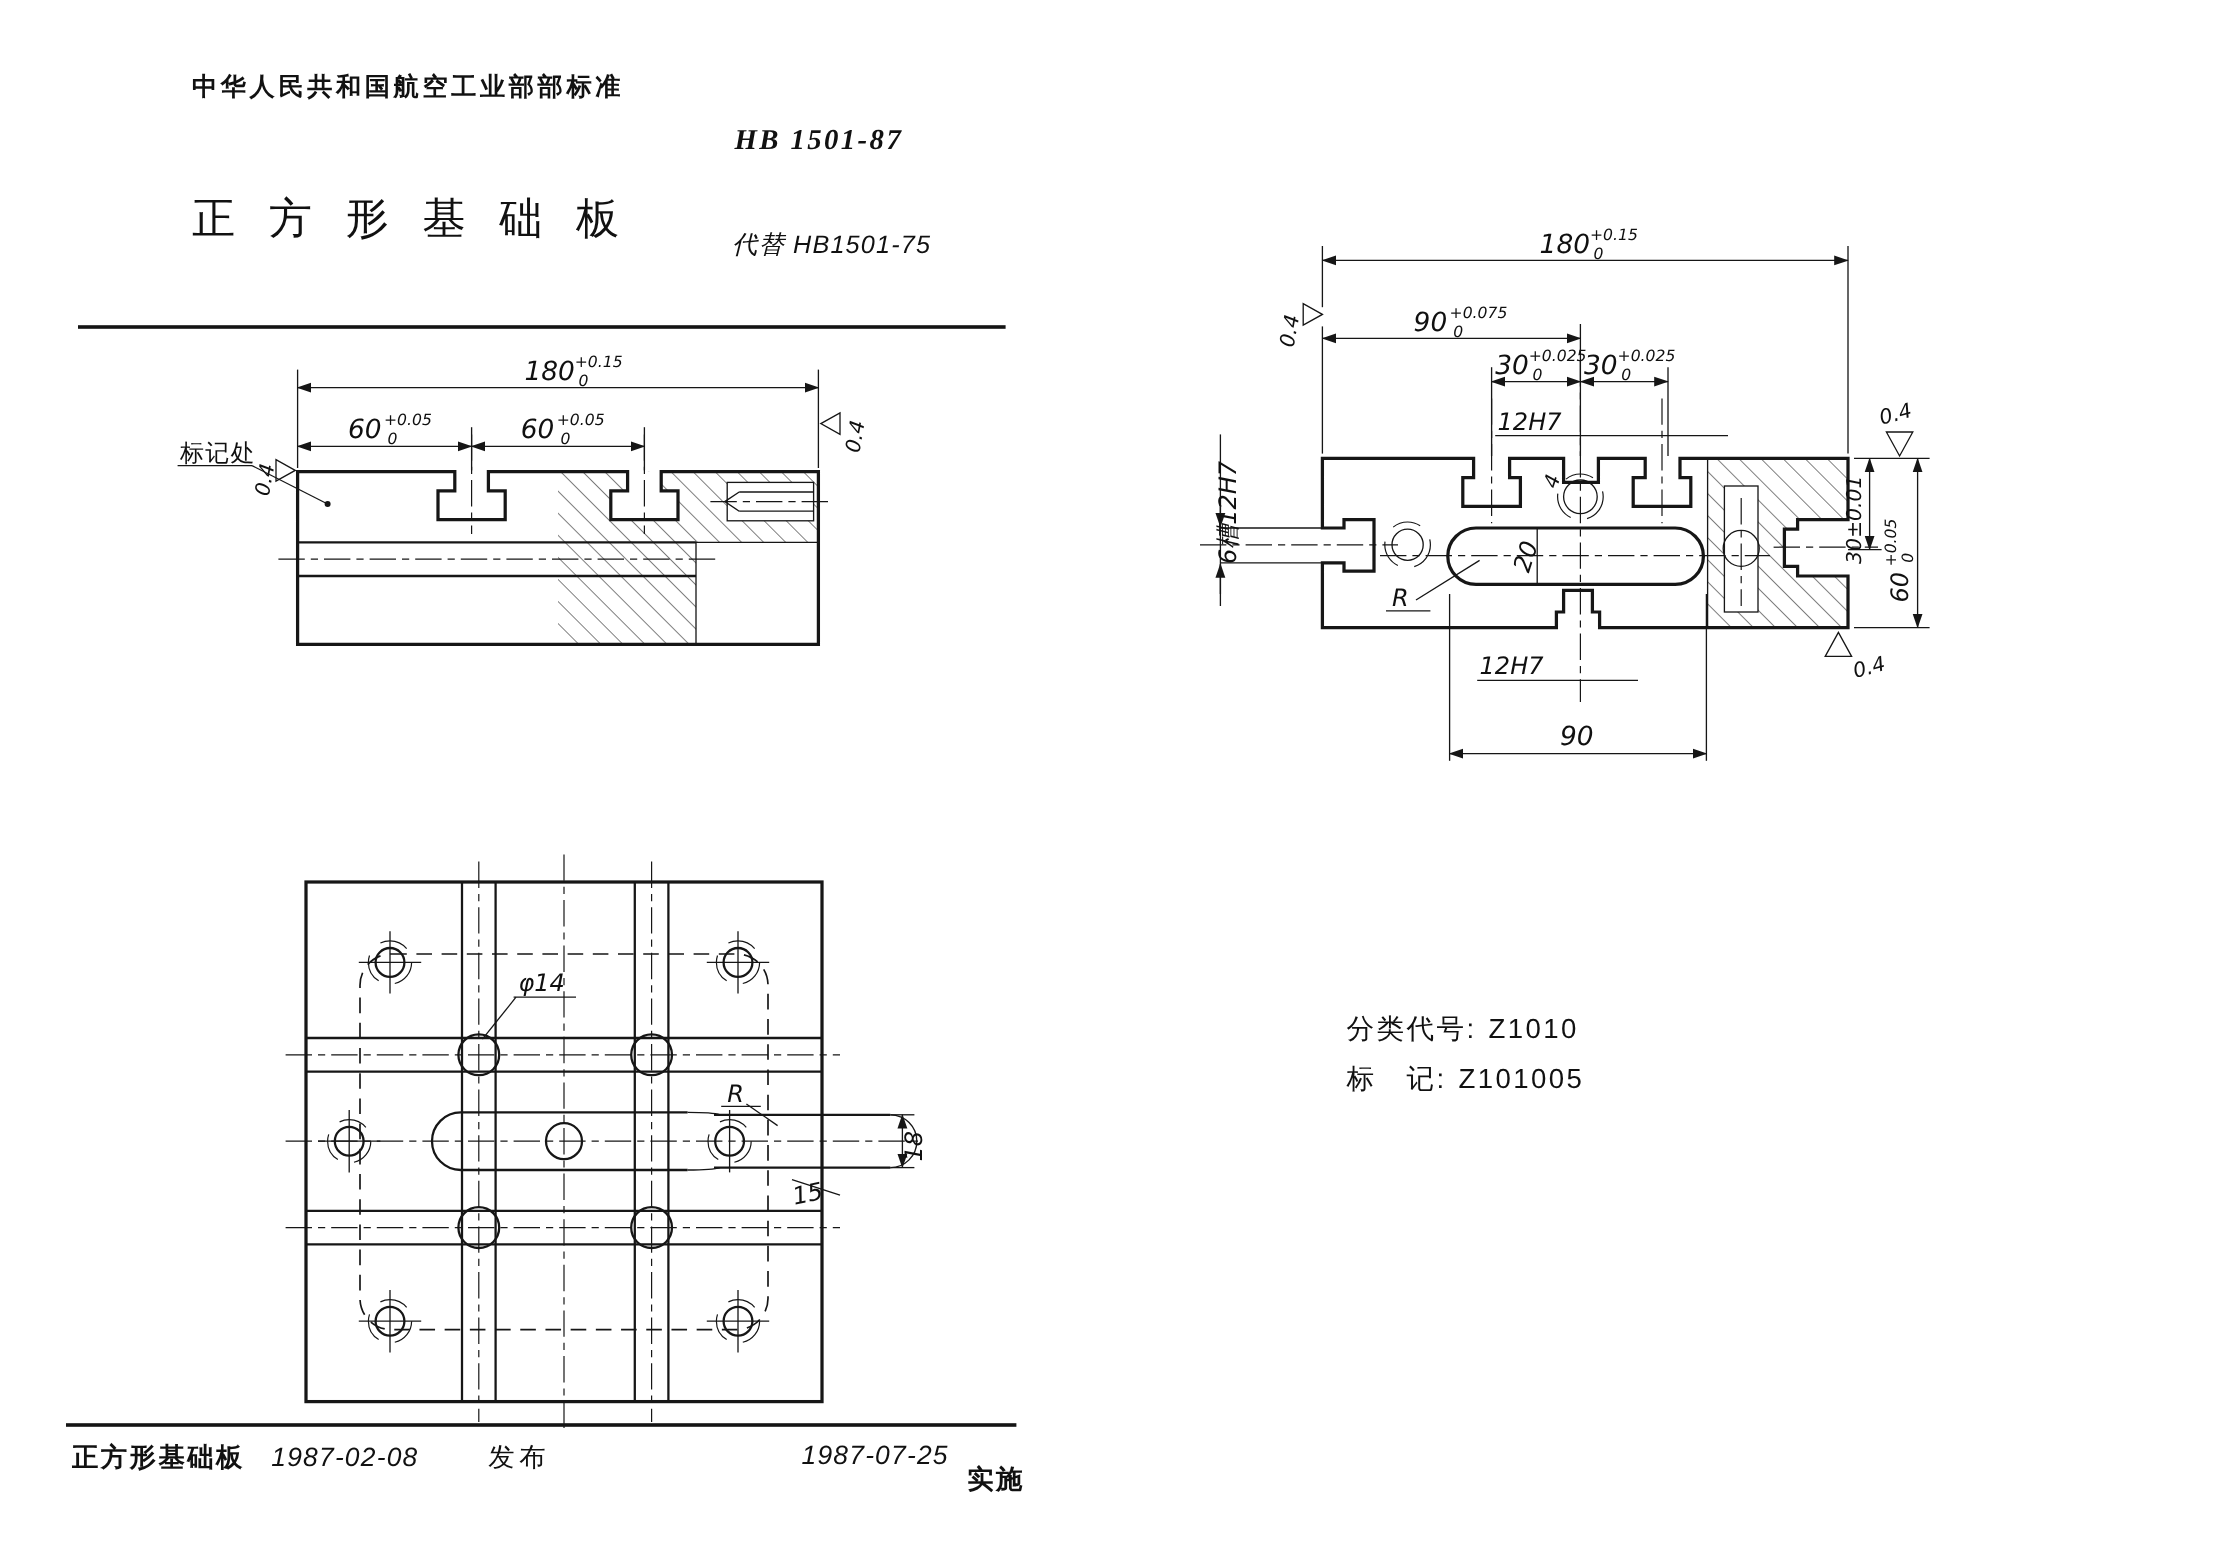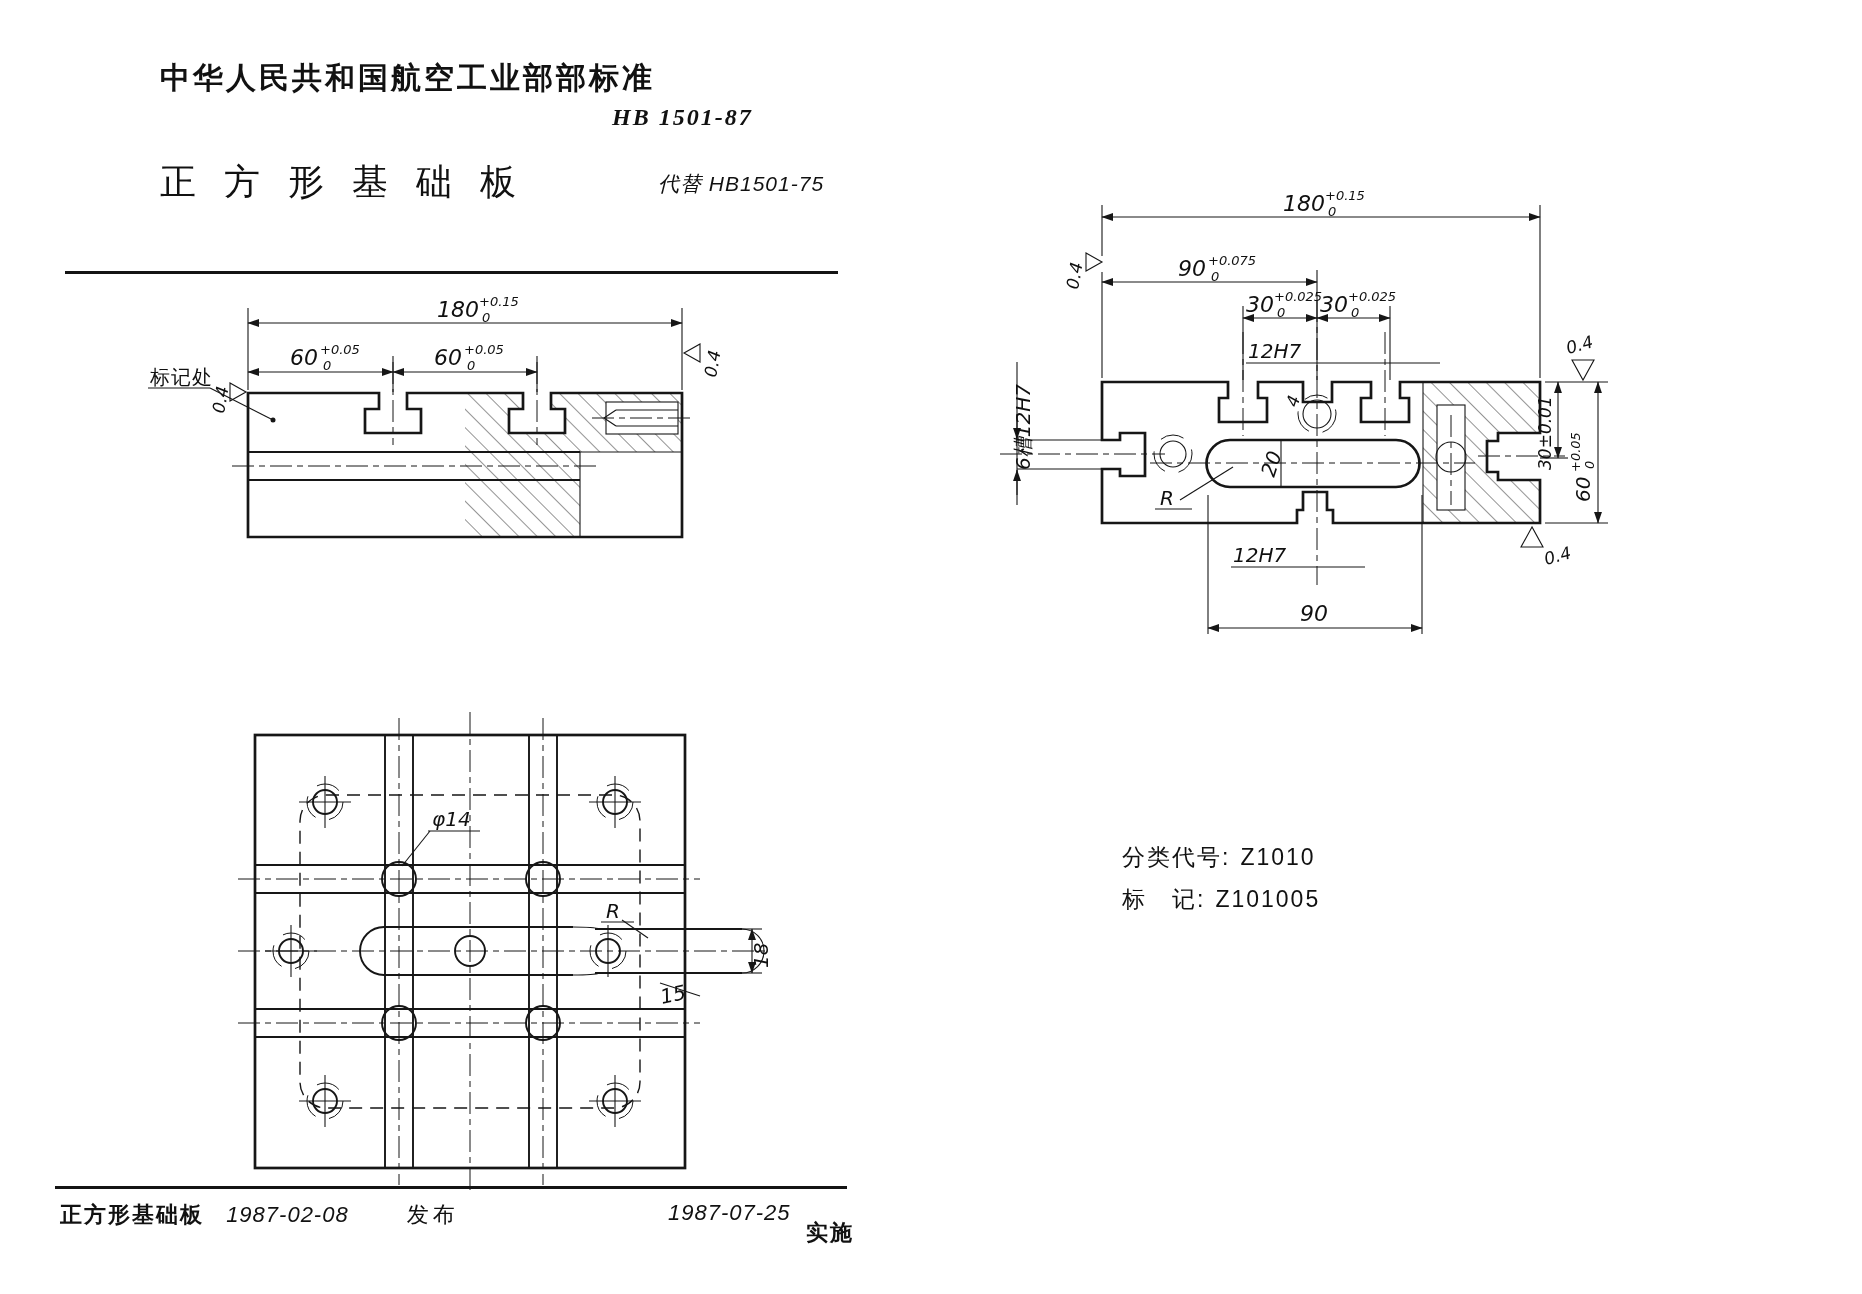--- a/index.html
+++ b/index.html
@@ -1,21 +1,21 @@
 <!DOCTYPE html>
 <html><head>
 <meta charset="utf-8">
 <style>
   html,body{margin:0;padding:0;background:#e8e8e8;}
   .page{
     position:relative;width:1862px;height:1294px;background:#ffffff;
     overflow:hidden;font-family:"Liberation Sans",sans-serif;color:#111;
   }
   .abs{position:absolute;}
-  .authority{font-size:30px;font-weight:bold;letter-spacing:3px;text-align:center;}
+  .authority{font-size:21px;font-weight:bold;letter-spacing:3px;text-align:center;}
   .std-code{font-size:24px;font-weight:bold;font-style:italic;letter-spacing:2px;font-family:Liberation Serif, serif;}
   .doc-title{font-size:36px;letter-spacing:28px;font-weight:500;}
   .replaces{font-size:21px;font-style:italic;letter-spacing:1px;}
   .rule{background:#141414;}
   .cls-row{font-size:23px;white-space:nowrap;}
   .cls-label{letter-spacing:2px;}
   .cls-value{margin-left:10px;letter-spacing:2px;}
   .footer-row{font-size:22px;white-space:nowrap;}
   .f-bold{font-weight:bold;letter-spacing:2px;}
   .f-date{font-style:italic;margin-left:16px;letter-spacing:1px;}
@@ -39,21 +39,21 @@
   .cn{font:20px "Liberation Sans",sans-serif;letter-spacing:1px;}
 </style>
 </head>
 <body>
 
 <div class="page">
 
   <div class="abs authority" style="left:160px;top:58px;">中华人民共和国航空工业部部标准</div>
   <div class="abs std-code" style="left:612px;top:104px;">HB 1501-87</div>
   <div class="abs doc-title" style="left:160px;top:158px;">正方形基础板</div>
-  <div class="abs replaces" style="left:610px;top:170px;margin-left:48px;">代替 HB1501-75</div>
+  <div class="abs replaces" style="left:610px;top:190px;">代替 HB1501-75</div>
   <div class="abs rule" style="left:65px;top:271px;width:773px;height:3px;"></div>
 
   <div class="abs" style="left:1122px;top:842px;">
     <div class="cls-row">
       <span class="cls-label">分类代号:</span><span class="cls-value">Z1010</span>
     </div>
     <div class="cls-row" style="margin-top:11px;">
       <span class="cls-label">标　记:</span><span class="cls-value">Z101005</span>
     </div>
   </div>

